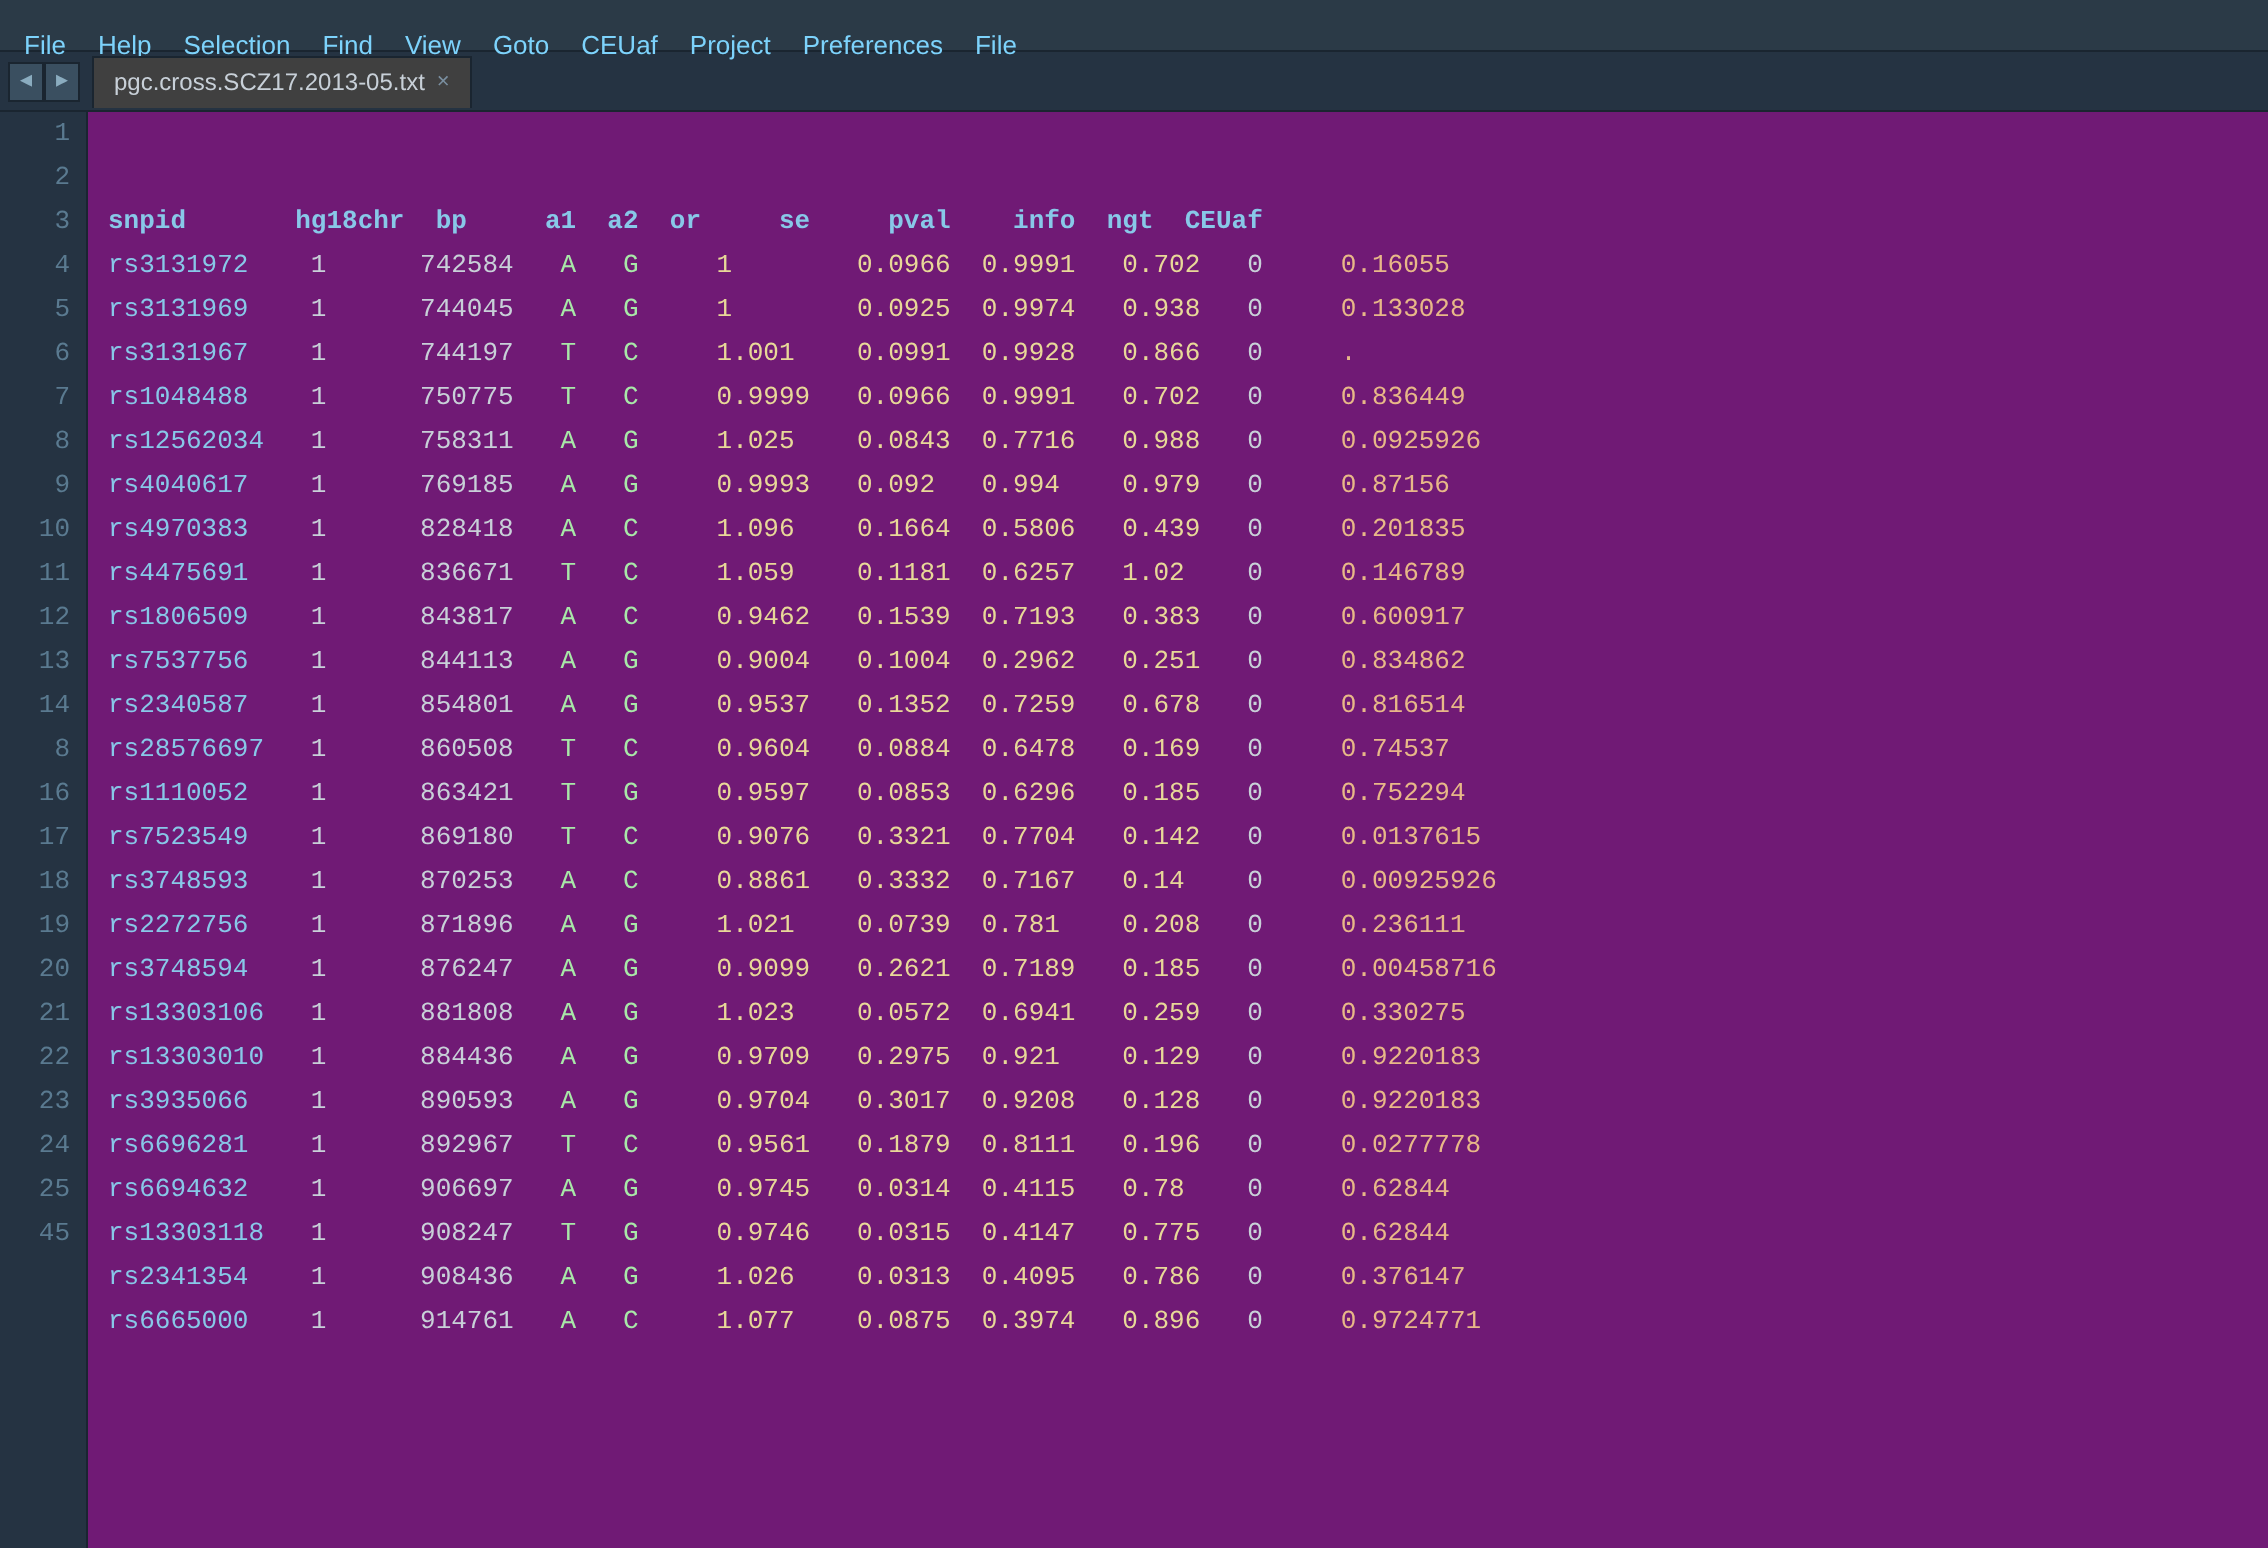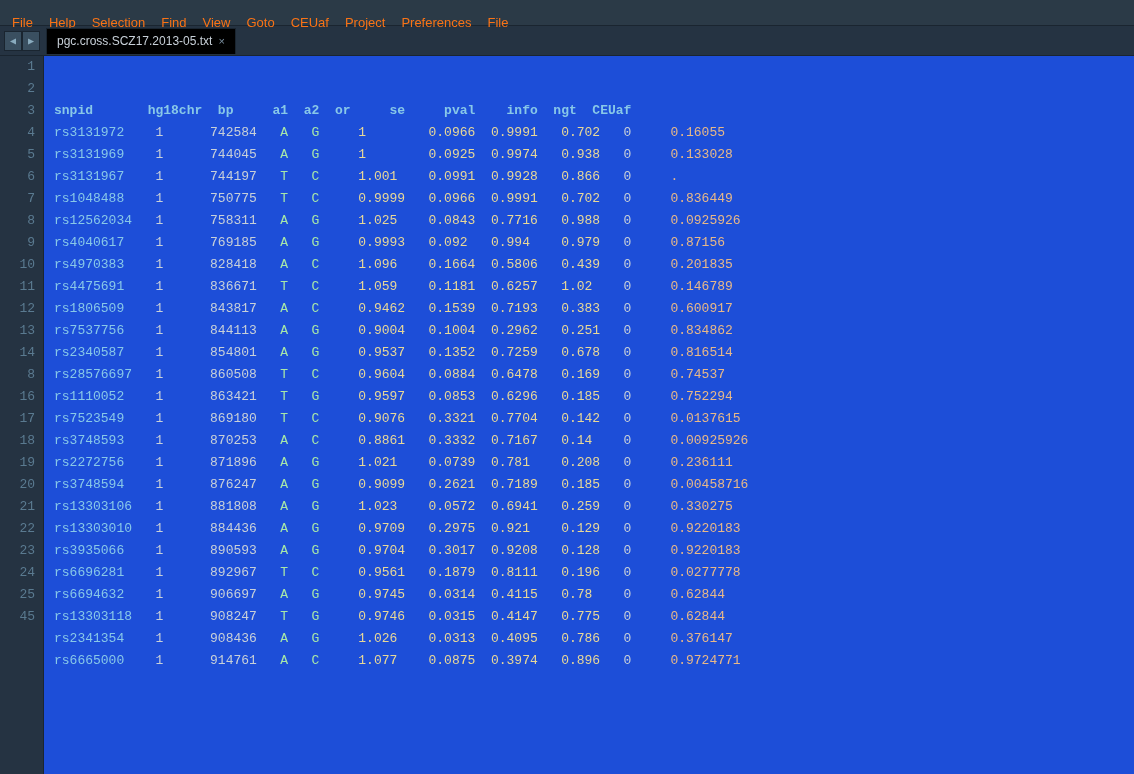--- a/index.html
+++ b/index.html
@@ -17,21 +17,21 @@
     #menubar {
       background: #2b3a47;
       height: 26px;
       display: flex;
       align-items: center;
       padding: 0 4px;
       border-bottom: 1px solid #1a2530;
     }
     .menu-item {
       padding: 2px 8px;
-      color: #f97316;
+      color: #7dd3fc;
       font-family: Arial, sans-serif;
       font-size: 13px;
       cursor: pointer;
       border-radius: 2px;
       margin-top: 20px;
     }
 
     
     #tabbar {
       background: #253342;
@@ -65,21 +65,21 @@
       display: flex;
       align-items: center;
       gap: 6px;
       color: #c8d0d8;
       font-family: Arial, sans-serif;
       font-size: 12px;
       cursor: pointer;
       height: 26px;
     }
     .tab.active {
-      background: #000000;
+      background: #404040;
     }
     .tab-close {
       color: #7a8fa0;
       font-size: 11px;
       cursor: pointer;
     }
 
     
     #editor {
       display: flex;
@@ -94,21 +94,21 @@
       text-align: right;
       color: #5a7a90;
       font-size: 13px;
       line-height: 22px;
       border-right: 1px solid #1a2530;
       user-select: none;
       overflow: hidden;
     }
 
     #content {
-      background: #1d4ed8;
+      background: #701a75;
       flex: 1;
       padding: 0 0 0 10px;
       overflow: auto;
       line-height: 22px;
       white-space: pre;
       text-align: right;
     }
 
     .line {
       display: flex;

